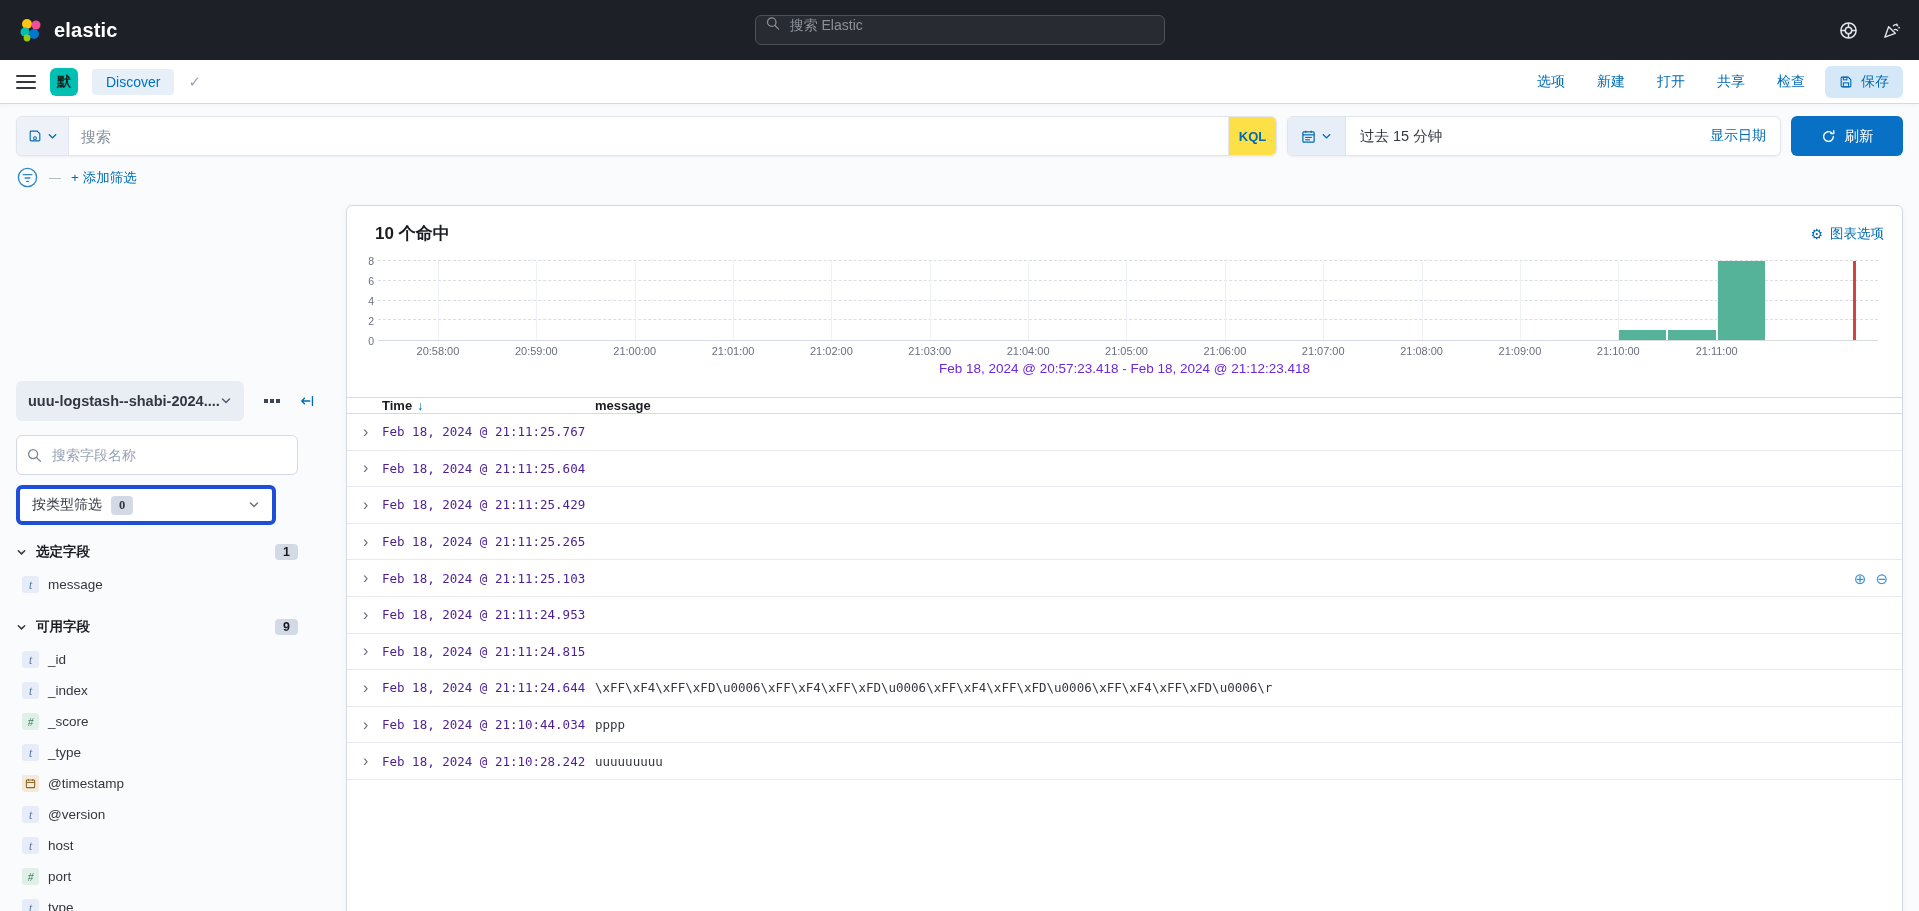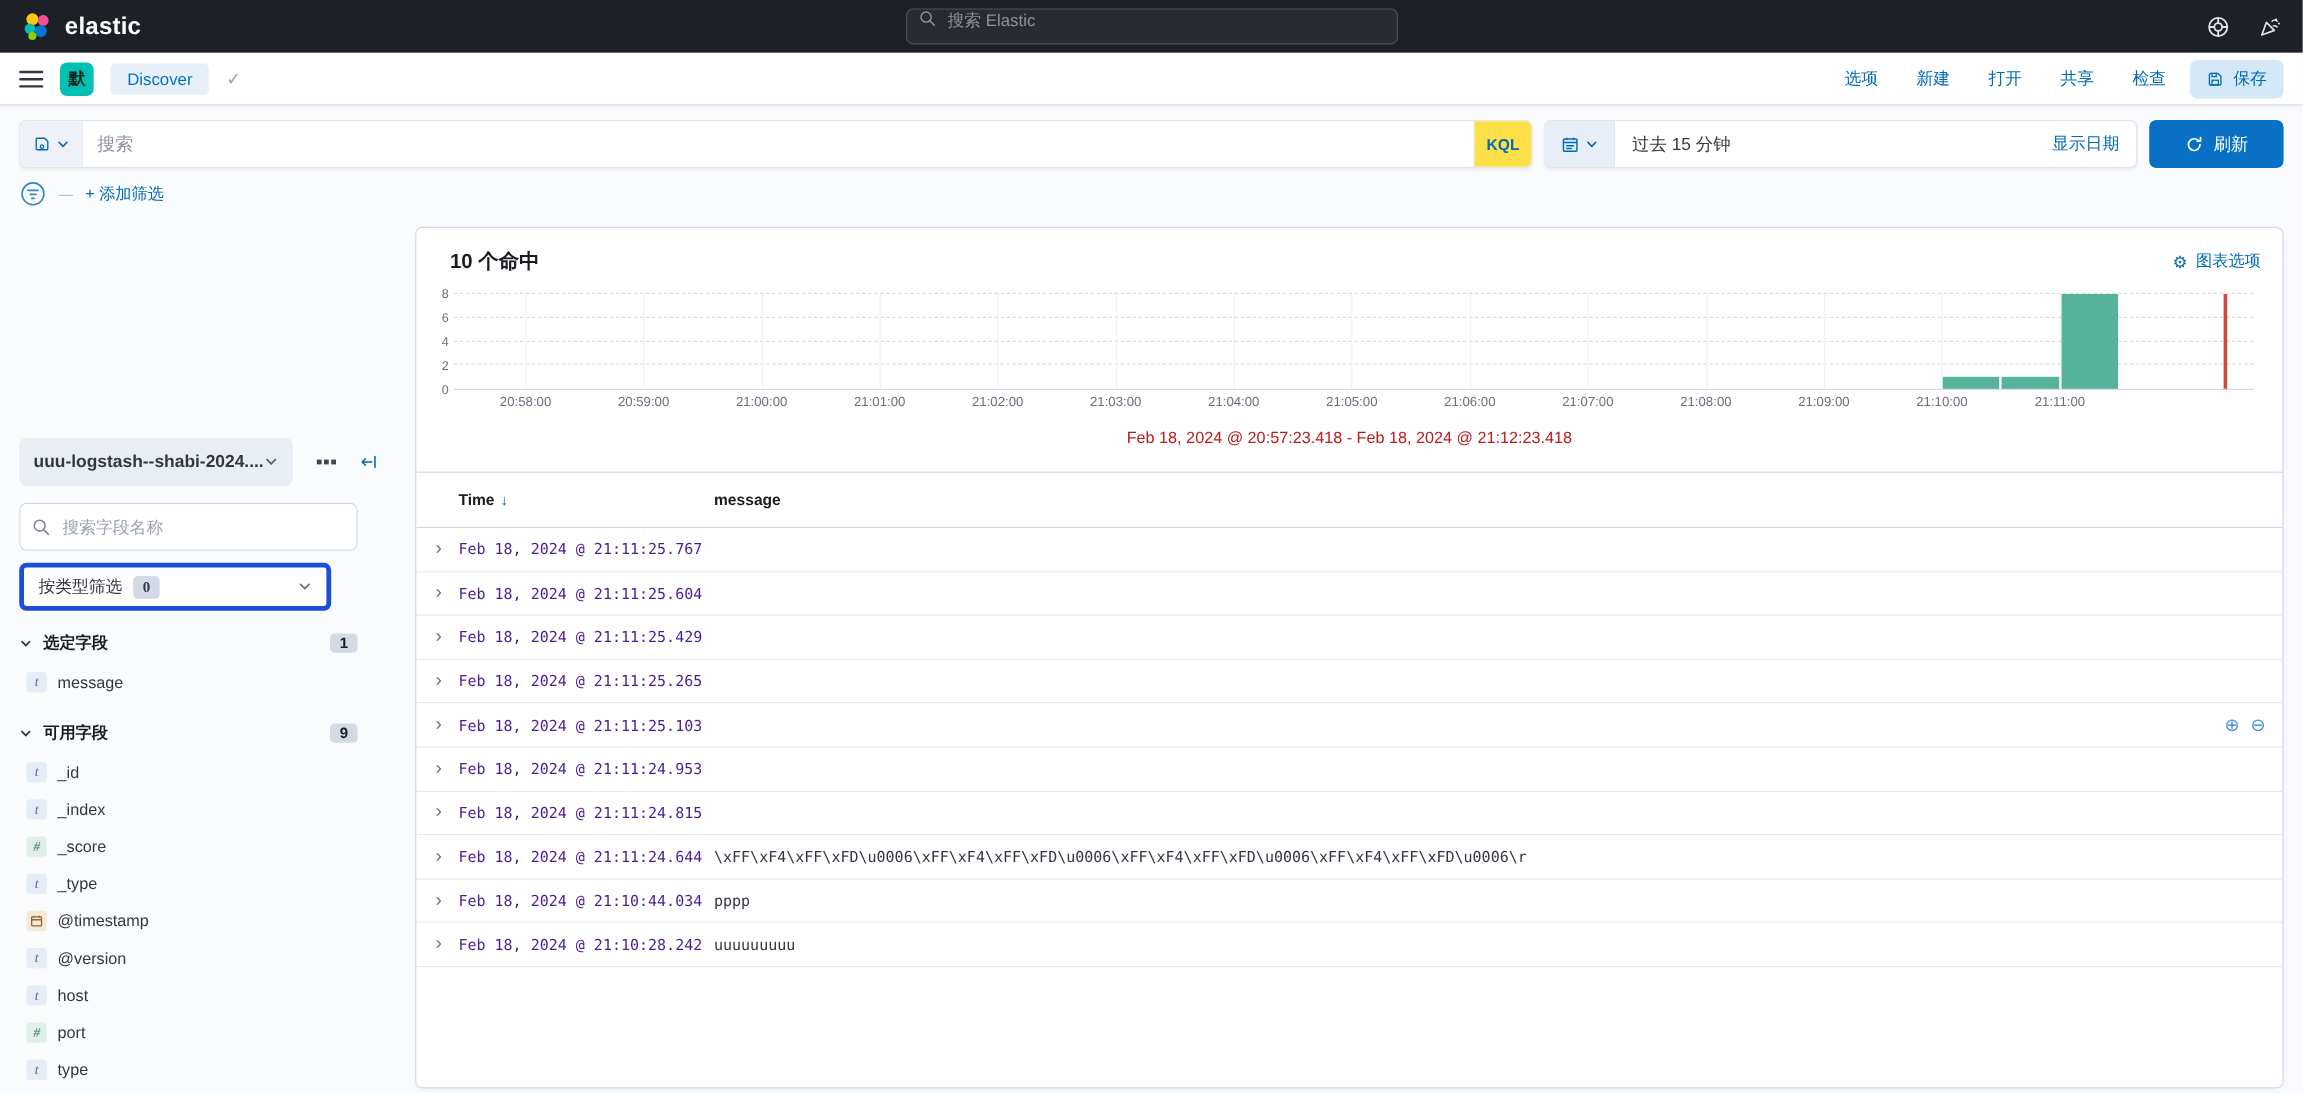--- a/index.html
+++ b/index.html
@@ -3,21 +3,21 @@
 <meta charset="utf-8">
 <style>
   * { box-sizing: border-box; }
   html,body { margin:0; padding:0; }
   body {
     width:1919px; height:911px; overflow:hidden;
     font-family:"Liberation Sans", sans-serif;
     background:#fafbfd; color:#343741;
   }
   
-  .chrome { height:44px; background:#1d2026; display:flex; align-items:center; padding:0 18px; position:relative; }
+  .chrome { height:60px; background:#1d2026; display:flex; align-items:center; padding:0 18px; position:relative; }
   .brand { display:flex; align-items:center; gap:10px; color:#fff; font-size:20px; font-weight:700; letter-spacing:.2px; }
   .global-search { position:absolute; left:50%; transform:translateX(-50%); width:410px; height:30px;
     background:rgba(255,255,255,.05); border:1px solid #4c5159; border-radius:6px;
     display:flex; align-items:flex-start; gap:8px; padding:0 10px; color:#9aa0ab; }
   .global-search input { background:transparent; border:0; outline:0; color:#d4dae2; font-size:14px; width:100%; }
   .global-search input::placeholder { color:#8b919c; }
   .chrome-icons { margin-left:auto; display:flex; gap:24px; align-items:center; color:#dfe4ea; }
   .chrome-icons svg { display:block; }
 
   
@@ -101,25 +101,25 @@
   .chart-wrap { margin-top:16px; position:relative; height:80px; }
   .y-gutter { position:absolute; left:0; top:0; bottom:0; width:15px; }
   .ylab { position:absolute; right:4px; font-size:10.5px; color:#69707d; transform:translateY(50%); line-height:1; }
   .plot { position:absolute; left:15px; right:8px; top:0; bottom:0; border-bottom:1px solid #d5dae2; }
   .hgrid { position:absolute; left:0; right:0; border-top:1px dashed #dadee4; }
   .vgrid { position:absolute; top:0; bottom:0; width:1px; background:#eef1f5; }
   .bar { position:absolute; bottom:0; }
   .time-marker { position:absolute; top:0; bottom:0; width:3px; }
   .xlabels { position:relative; margin:4px 8px 0 15px; height:16px; }
   .xlab { position:absolute; transform:translateX(-50%); font-size:11px; color:#69707d; white-space:nowrap; }
-  .caption { text-align:center; font-size:13.5px; color:#b91c1c; margin-top:12px; }
+  .caption { text-align:center; font-size:13.5px; color:#6d28d9; margin-top:0; }
 
   
   .dtable { margin:12px -16px 0; }
-  .thead { display:flex; border-top:1px solid #d3dae6; border-bottom:1px solid #d3dae6; padding:15px 16px;
+  .thead { display:flex; border-top:1px solid #d3dae6; border-bottom:1px solid #d3dae6; padding:0 16px;
     font-size:13px; font-weight:700; color:#1a1c21; align-items:center;margin-top:21px; }
   .col-exp { width:19px; }
   .col-time { width:213px; display:flex; gap:5px; align-items:center; }
   .sort-arrow { color:#006bb4; font-size:12.5px; font-weight:400; }
   .trow { display:flex; align-items:center; border-bottom:1px solid #e6eaf0; height:36.6px; padding:0 16px; position:relative; }
   .exp { width:19px; color:#69707d; font-size:16px; line-height:1; cursor:pointer; }
   .cell-time { width:213px; font-family:"DejaVu Sans Mono", monospace; font-size:12.5px; color:#4c1d95; }
   .cell-msg { flex:1; font-family:"DejaVu Sans Mono", monospace; font-size:12.5px; color:#343741;
     white-space:nowrap; overflow:hidden; text-overflow:ellipsis; }
   .row-actions { position:absolute; right:14px; display:flex; gap:9px; }

